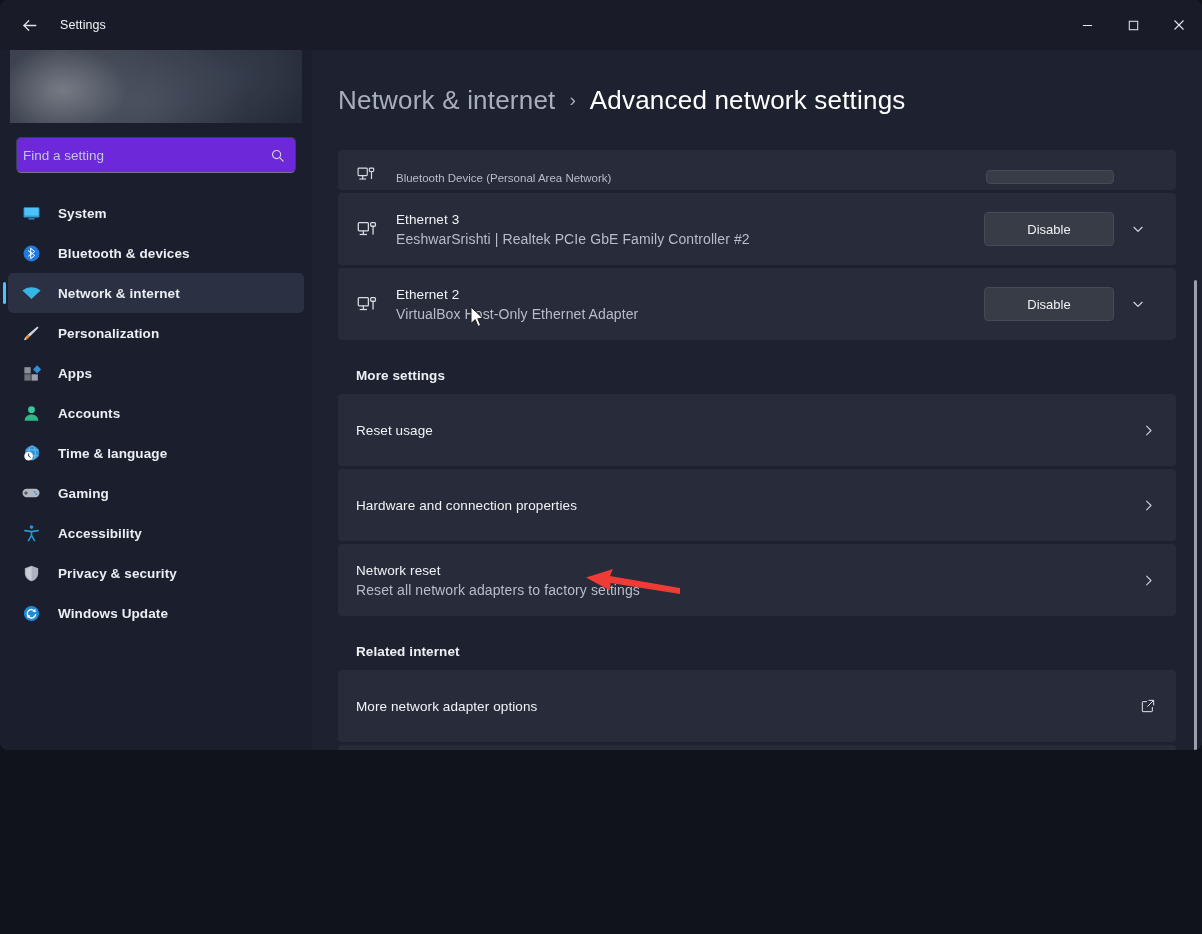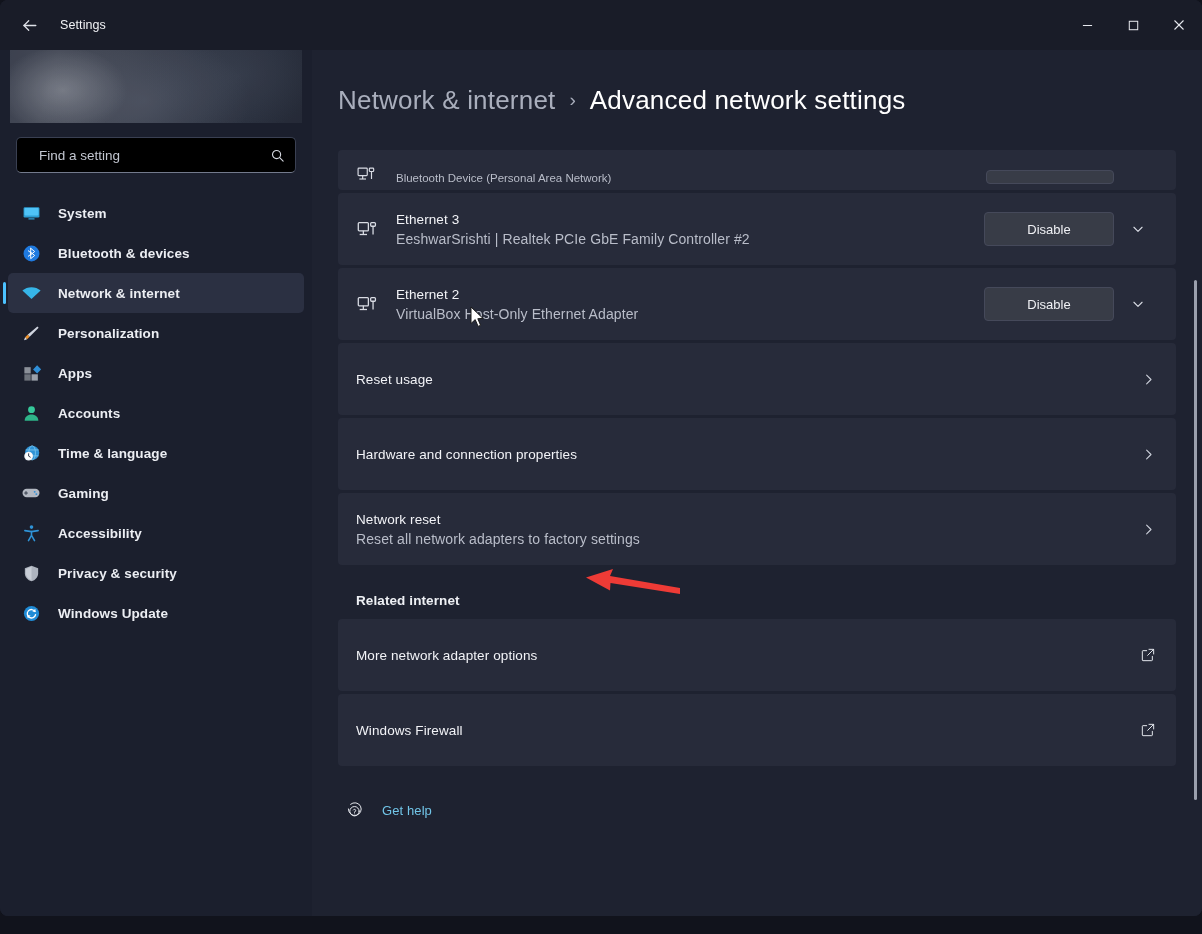--- a/index.html
+++ b/index.html
@@ -4,21 +4,21 @@
 <style>
   * { margin:0; padding:0; box-sizing:border-box; }
   html,body{ width:1202px; height:934px; overflow:hidden; }
   body{
     background:#11131c;
     font-family:"Liberation Sans", sans-serif;
     color:#e8e8ec;
     -webkit-font-smoothing:antialiased;
   }
   .window{
-    position:absolute; left:0; top:0; width:1202px; height:916px;
+    position:absolute; left:0; top:0; width:1202px; height:750px;
     background:#1d2130;
     border-radius:8px;
     overflow:hidden;
     display:flex; flex-direction:column;
   }
   
   .titlebar{
     height:50px; flex:0 0 50px;
     background:#191c28;
     display:flex; align-items:center;
@@ -54,26 +54,26 @@
     background:
       radial-gradient(ellipse 90px 60px at 18% 55%, rgba(196,199,206,.42), rgba(120,126,140,0) 72%),
       radial-gradient(ellipse 140px 90px at 46% 70%, rgba(126,133,150,.30), rgba(90,96,110,0) 75%),
       radial-gradient(ellipse 120px 70px at 78% 35%, rgba(80,88,104,.30), rgba(60,66,80,0) 78%),
       linear-gradient(105deg,#3f4452 0%,#4a4f5c 16%,#414653 38%,#343a48 62%,#2b313f 85%,#262b38 100%);
     filter:blur(.3px);
     opacity:.92;
   }
   .search-wrap{ padding:14px 16px 6px 16px; }
   .search-box{
-    height:36px; background:#000000;
+    height:36px; background:#6d28d9;
     border:1px solid #3a4052;
     border-bottom:1px solid #6b7governs;
     border-bottom-color:#737a8c;
     border-radius:5px;
-    display:flex; align-items:center; padding:0 10px 0 22px;
+    display:flex; align-items:center; padding:0 10px 0 6px;
   }
   .search-box input{
     flex:1; background:transparent; border:0; outline:none;
     color:#d8dbe3; font-size:13.5px; font-family:inherit;
   }
   .search-box input::placeholder{ color:#c3c7d1; opacity:1; }
   .search-icon{ color:#d4d7df; display:flex; align-items:center; }
   .nav{ margin-top:14px; display:flex; flex-direction:column;font-weight:bold; }
   .nav-item{
     height:40px; margin:0 8px; border-radius:5px;
@@ -389,20 +389,21 @@
             <span class="row-sub" style="display:block">VirtualBox Host-Only Ethernet Adapter</span>
           </span>
           <button class="disable-btn">Disable</button>
           <span class="chev-btn">
             <svg width="14" height="14" viewBox="0 0 24 24" fill="none" stroke="currentColor" stroke-width="1.9" stroke-linecap="round" stroke-linejoin="round">
               <polyline points="5 9 12 16 19 9"></polyline>
             </svg>
           </span>
         </div>
 
+        <div class="sec-head">More settings</div>
 
 
         <div class="card setting">
           <span class="setting-text">
             <span class="row-title" style="display:block">Reset usage</span>
           </span>
           <span class="chev-right">
             <svg width="15" height="15" viewBox="0 0 24 24" fill="none" stroke="currentColor" stroke-width="1.7" stroke-linecap="round" stroke-linejoin="round">
                 <polyline points="9 5 16 12 9 19"></polyline>
               </svg>

